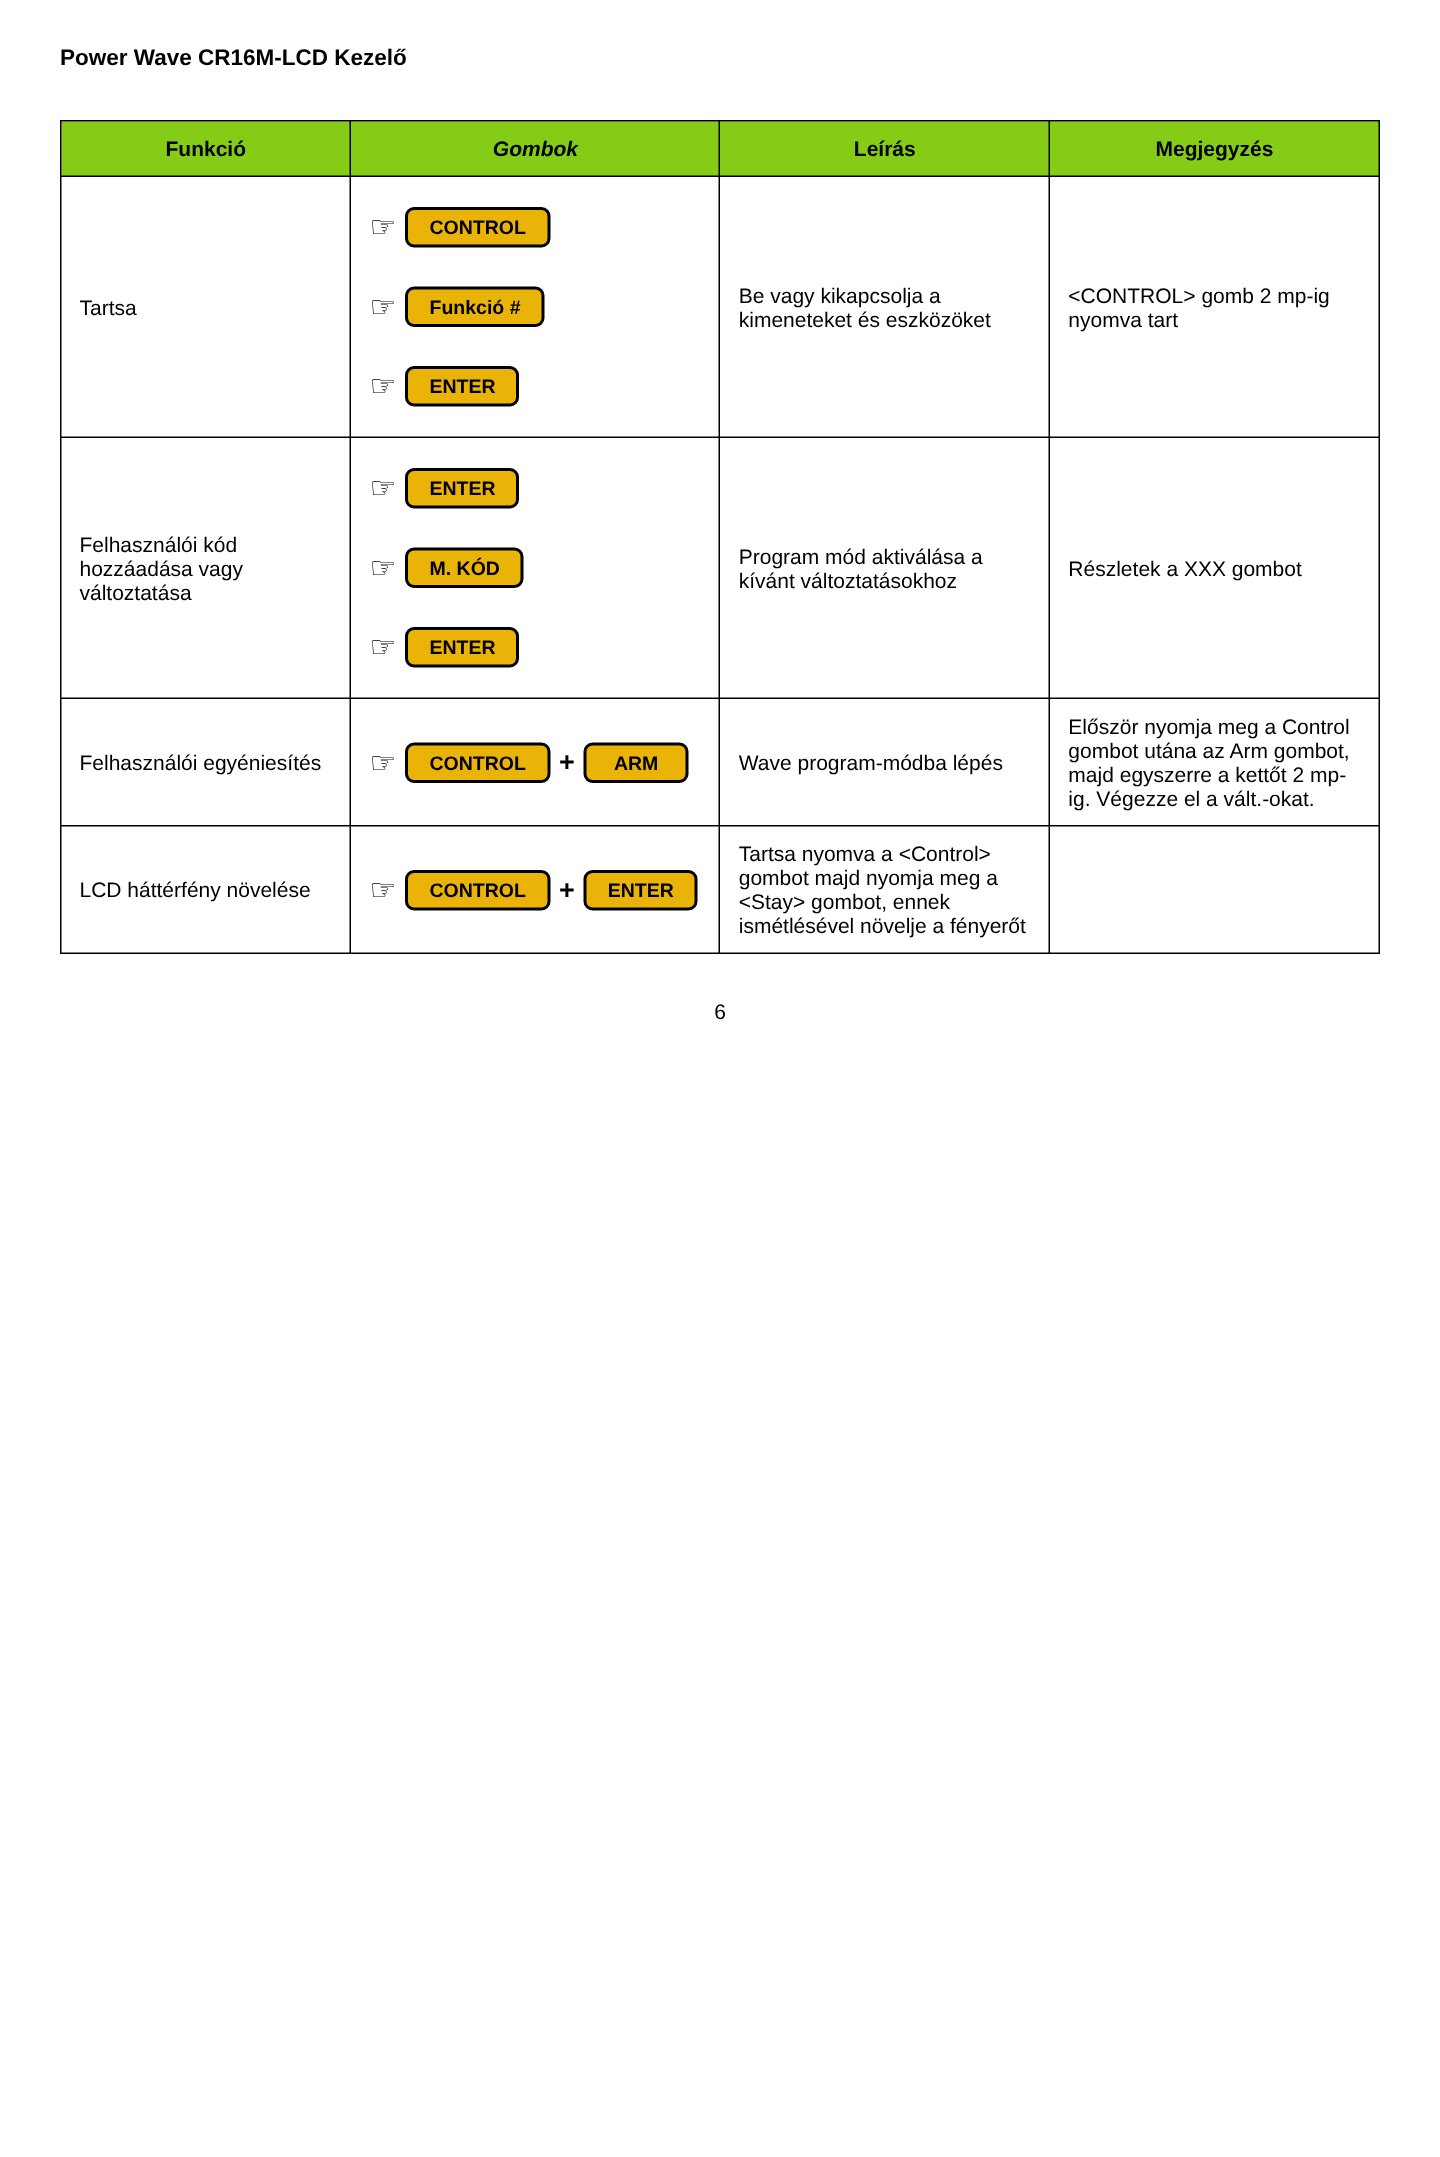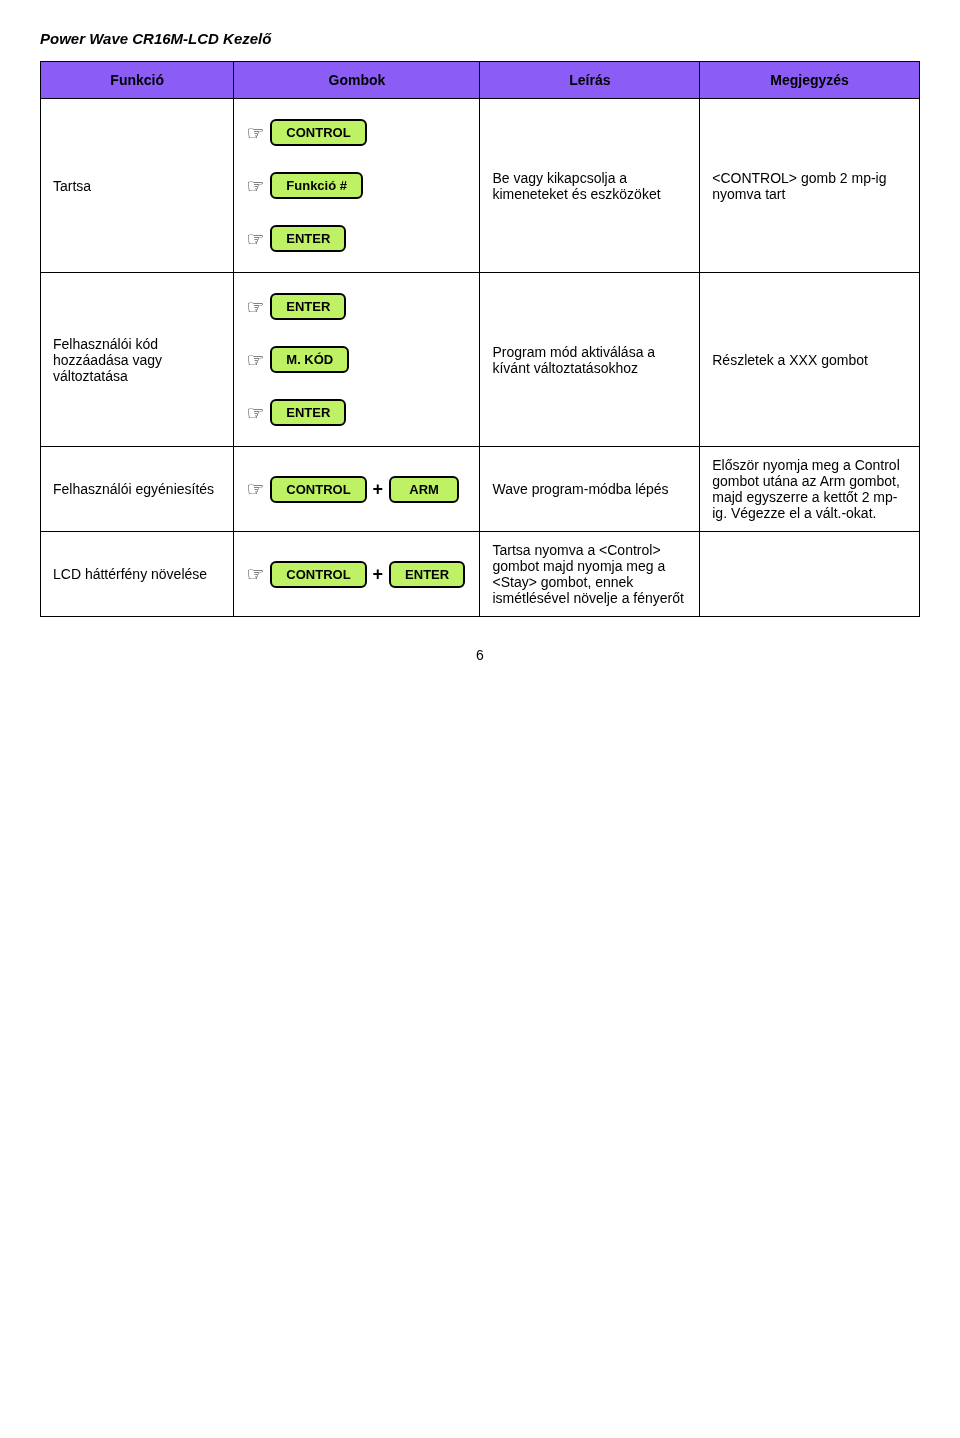--- a/index.html
+++ b/index.html
@@ -6,54 +6,53 @@
     body {
       font-family: Arial, sans-serif;
       font-size: 14px;
       background: #fff;
       color: #000;
       padding: 30px 40px;
     }
     .page-title {
       font-weight: bold;
       font-size: 15px;
-      margin-bottom: 14px;
-      font-style: italic;
+      margin-bottom: 33px;
     }
     table {
       width: 100%;
       border-collapse: collapse;
       margin-bottom: 20px;
     }
     th, td {
       border: 1px solid #000;
       padding: 10px 12px;
       vertical-align: top;
     }
     th {
       font-weight: bold;
       text-align: center;
-      background: #8b5cf6;
+      background: #84cc16;
     }
     td {
       vertical-align: middle;
     }
     .col-funkció { width: 22%; }
-    .col-gombok { width: 28%; }
+    .col-gombok { width: 28%; font-style: italic; }
     .col-leírás { width: 25%; }
     .col-megjegyzés { width: 25%; }
 
     .button-box {
       display: inline-block;
       border: 2px solid #000;
       border-radius: 6px;
       padding: 4px 14px;
       font-size: 13px;
       font-weight: bold;
-      background: #bef264;
+      background: #eab308;
       margin: 2px 0;
       min-width: 70px;
       text-align: center;
     }
     .finger-icon {
       display: inline-block;
       font-size: 20px;
       margin-right: 6px;
       vertical-align: middle;
     }

